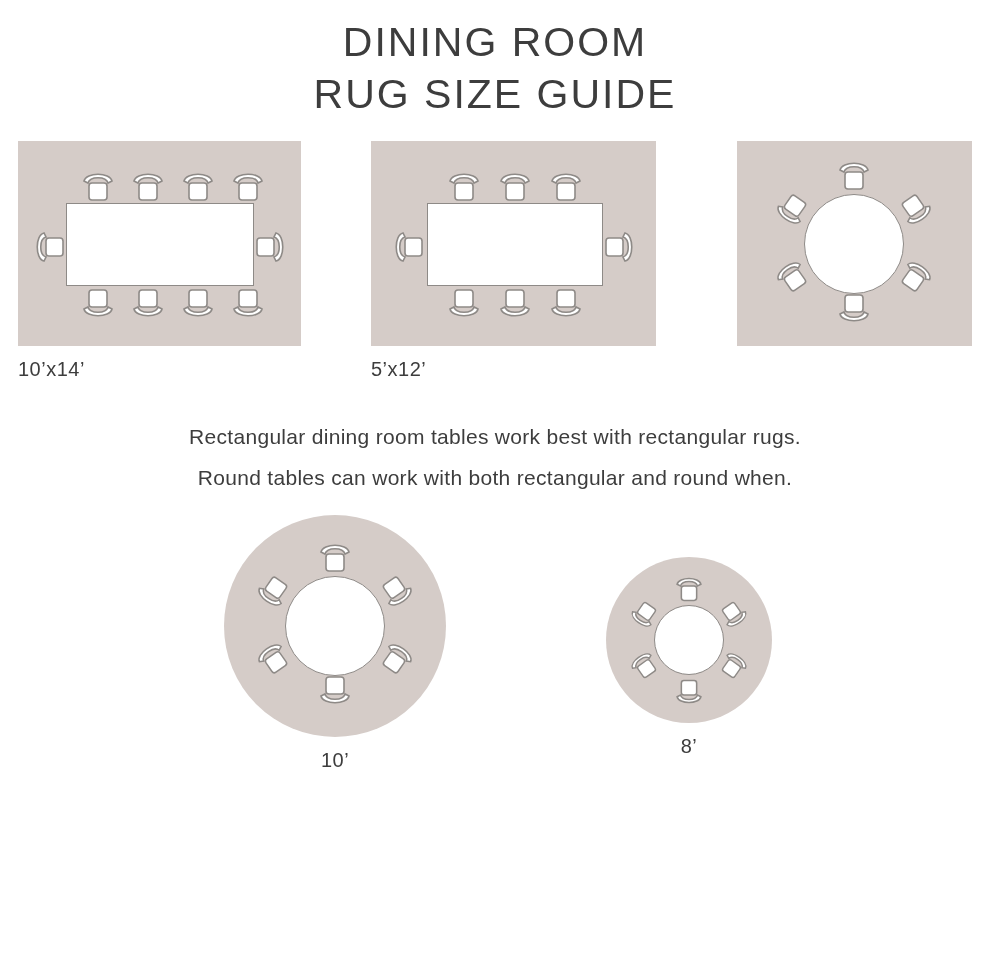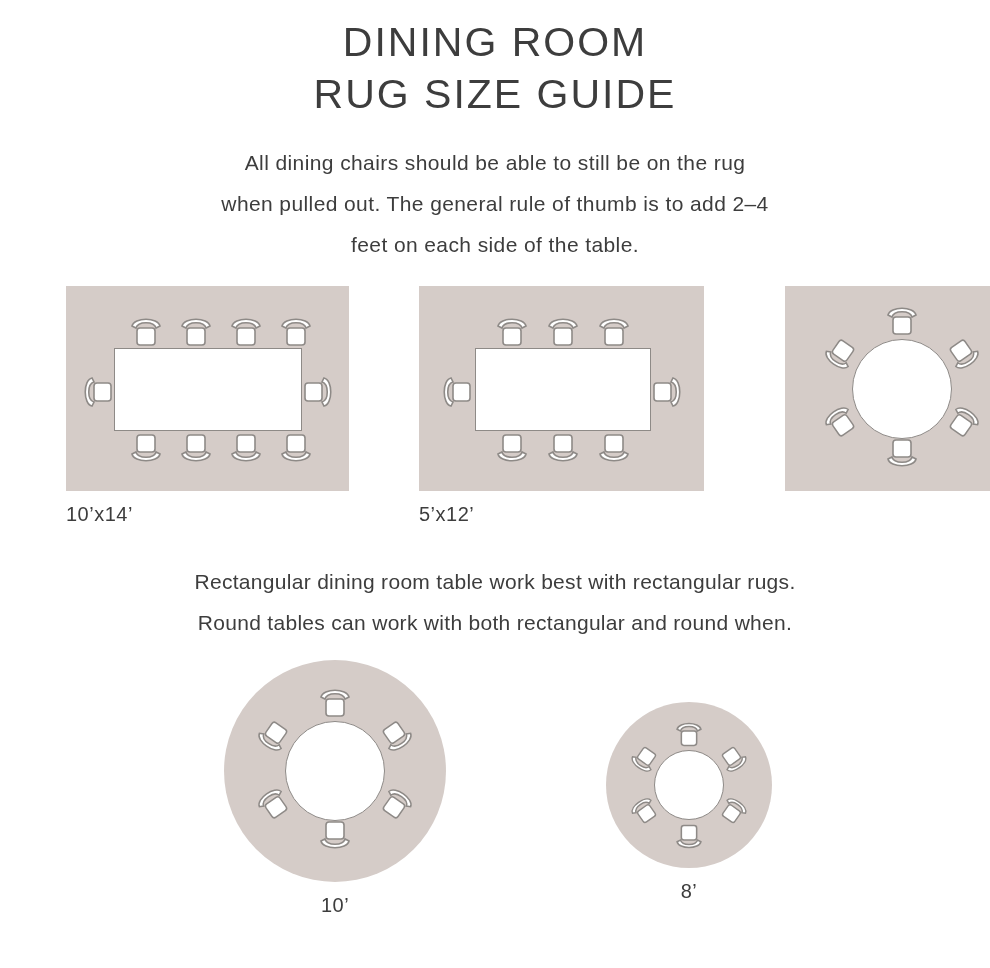--- a/index.html
+++ b/index.html
@@ -43,21 +43,21 @@
     margin-top: 22px;
   }
   .intro span { display: block; }
 
   
   .rug-row {
     position: relative;
     margin-top: 20px;
     height: 250px;
   }
-  .rug-item { position: absolute; margin-left: 48px; }
+  .rug-item { position: absolute; }
 
   .rug-rect {
     background: #d5ccc8;
     position: relative;
   }
   .rug-round {
     background: #d5ccc8;
     border-radius: 50%;
     position: relative;
   }
@@ -114,25 +114,20 @@
 </head>
 <body>
 
 <div class="page">
 
   <div class="title">
     <span class="line1">DINING ROOM</span>
     <span class="line2">RUG SIZE GUIDE</span>
   </div>
 
-  <div class="intro">
-    <span>All dining chairs should be able to still be on the rug</span>
-    <span>when pulled out. The general rule of thumb is to add 2–4</span>
-    <span>feet on each side of the table.</span>
-  </div>
 
   <div class="rug-row">
 
     <div class="rug-item" style="left:18px; top:0;">
       <div class="rug-rect" style="width:283px;height:205px;">
         <div class="table-rect" style="left:48px; top:62px; width:188px; height:83px;"></div>
 
         <div class="chair" style="left:60px; top:28px;">
           <svg viewBox="0 0 40 34">
               <g fill="#fff" stroke="#8e8a87" stroke-width="1.6">
@@ -346,21 +341,21 @@
                 <rect x="3" y="11" width="17" height="18" rx="3"></rect>
               </g>
             </svg>
         </div>
       </div>
     </div>
 
   </div>
 
   <div class="note">
-    <span>Rectangular dining room table work best with rectangular rugs.</span>
+    <span>Rectangular dining room tables work best with rectangular rugs.</span>
     <span>Round tables can work with both rectangular and round when.</span>
   </div>
 
   <div class="round-row">
 
     <div class="round-item" style="left:224px; top:0; width:222px;">
       <div class="rug-round" style="width:222px;height:222px;">
         <div class="table-round" style="left:61px; top:61px; width:100px; height:100px;"></div>
 
         <div class="chair" style="left:91px; top:25px;">

